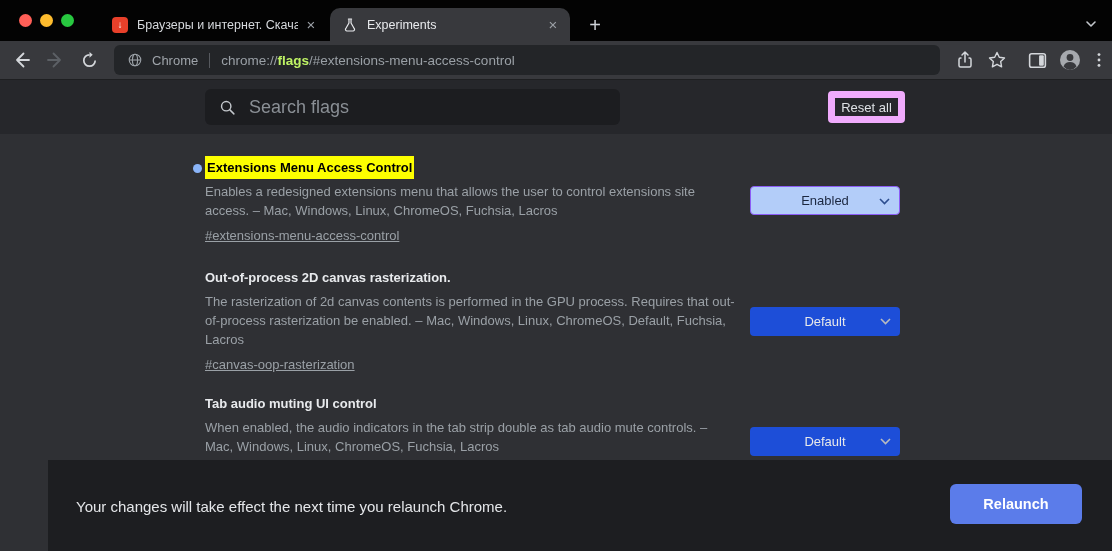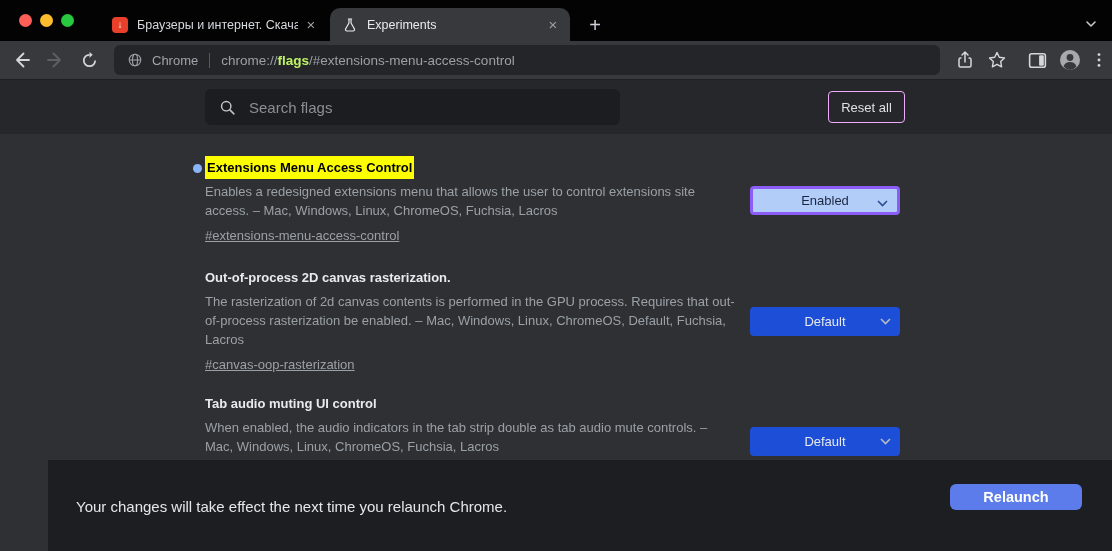--- a/index.html
+++ b/index.html
@@ -46,52 +46,52 @@
   .tb-icon { display:flex; align-items:center; justify-content:center; cursor:pointer; }
   .share { margin-left:15px; } .star { margin-left:12px; }
   .sidepanel { margin-left:20px; } .avatar { margin-left:10px; } .kebab { margin-left:8px; }
 
   
   .flags-header { position:absolute; top:80px; left:0; right:0; height:54px; background:#26272b; }
   .search-box { position:absolute; left:205px; top:9px; width:415px; height:36px;
                 background:#1c1d20; border-radius:6px; display:flex; align-items:center; }
   .search-box svg { margin-left:14px; }
   .search-input { flex:1; margin:0 12px 0 11px; background:transparent; border:none; outline:none;
-                  color:#e8eaed; font-size:15px; font-family:"Liberation Sans", sans-serif; }
+                  color:#e8eaed; font-size:18px; font-family:"Liberation Sans", sans-serif; }
   .search-input::placeholder { color:#8a8f95; }
   .reset-all { position:absolute; right:207px; top:11px; width:77px; height:32px;
-               background:transparent; border:1px solid #f0abfc; border-radius:4px;
+               background:transparent; border:7px solid #f0abfc; border-radius:4px;
                color:#dde0e4; font-size:13px; font-family:"Liberation Sans", sans-serif; cursor:pointer; }
 
   
   .content { position:absolute; top:134px; left:0; right:0; bottom:0; background:#2f3034; }
   .flag-row { position:absolute; left:186px; width:740px; }
   .row-1 { top:26px; } .row-2 { top:136px; } .row-3 { top:262px; }
   .flag-dot { position:absolute; left:7px; top:4px; width:9px; height:9px; border-radius:50%;
               background:var(--accent-blue,#8ab4f8); }
   .flag-text { margin-left:19px; width:532px; }
   .flag-title { font-size:13px; font-weight:700; color:#e8eaed; margin-bottom:7px; }
   .hl { background:var(--highlight-yellow,#ffff00); color:#000; padding:4px 2px; }
   .flag-desc { font-size:13px; color:#9aa0a6; line-height:19px; }
   .flag-link { display:inline-block; margin-top:8px; font-size:13px; color:#9aa0a6;
                text-decoration:underline; cursor:pointer;text-align:center; }
   .select { position:absolute; right:26px; width:150px; height:29px; border-radius:4px;
             display:flex; align-items:center; justify-content:center; font-size:13px; cursor:pointer; }
   .select .chev { position:absolute; right:9px; top:11px; display:flex; }
   .select.default { background:#1d4ed8; color:#e6e8ea; }
   .select.default .chev { color:#b7bbc1; }
-  .select.enabled { background:var(--enabled-bg,#b3cdf9); color:#1b2740; border:3px solid #8b5cf6; }
+  .select.enabled { background:var(--enabled-bg,#b3cdf9); color:#1b2740; border:1px solid #8b5cf6; }
   .select.enabled .chev { color:#2c4d8f; }
   .sel-1 { top:26px; } .sel-2 { top:37px; } .sel-3 { top:31px; }
 
   
   .restart-bar { position:absolute; left:0; right:0; bottom:0; height:91px; background:#1d1e21; z-index:5;margin-left:48px; }
   .restart-msg { position:absolute; left:28px; top:50%; transform:translateY(-50%);
                  color:#e4e6e9; font-size:15px; }
-  .relaunch-btn { position:absolute; right:30px; top:24px; width:132px; height:26px;
+  .relaunch-btn { position:absolute; right:30px; top:24px; width:132px; height:40px;
                   background:var(--relaunch-blue,#5b7cea); border:none; border-radius:6px;
                   color:#fff; font-size:14.5px; font-weight:600;
                   font-family:"Liberation Sans", sans-serif; cursor:pointer; }
 </style>
 </head>
 <body>
 
 <div class="window">
 
   <div class="tabstrip">

